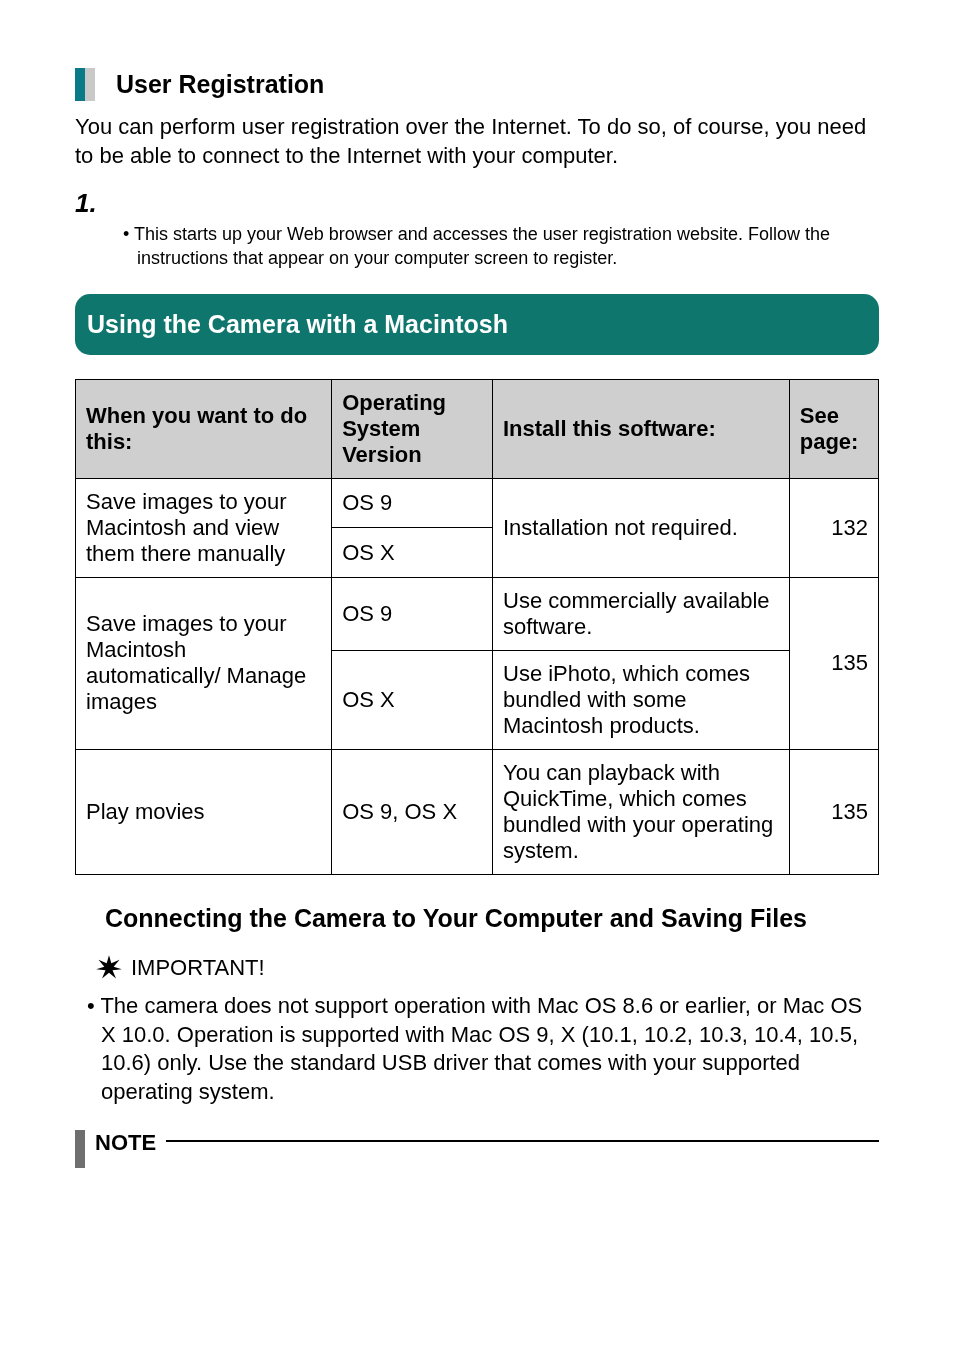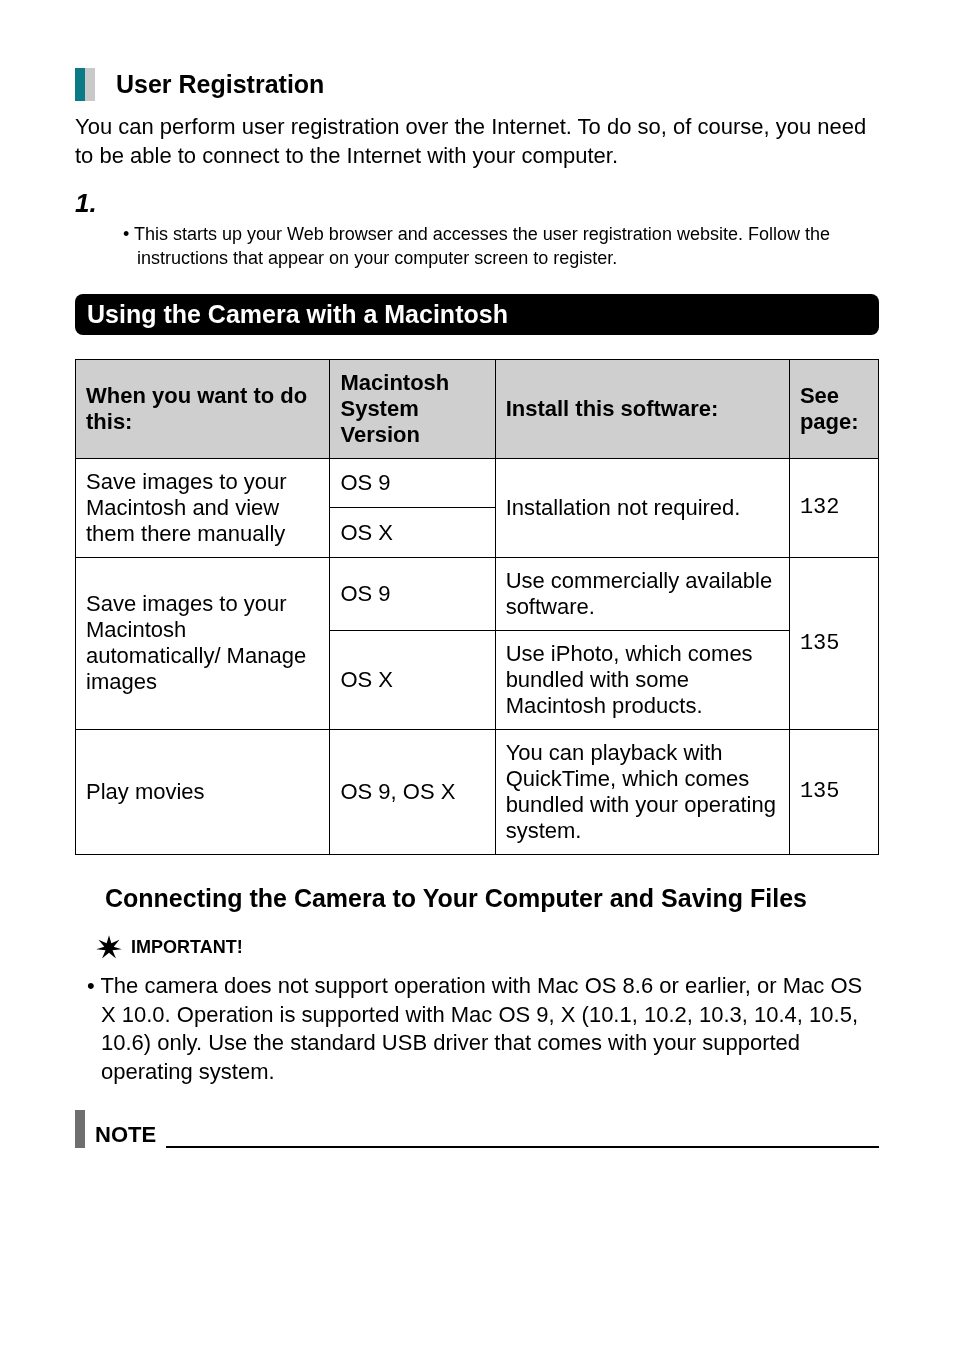--- a/index.html
+++ b/index.html
@@ -7,33 +7,33 @@
   .page { padding: 68px 75px 40px 75px; }
   .sec-head { display: flex; align-items: stretch; margin-bottom: 12px; }
   .sec-head .bar-teal { width: 10px; background: #0a7a86; }
   .sec-head .bar-gray { width: 10px; background: #c9c9c9; }
   .sec-head .txt { font-size: 25px; font-weight: bold; padding: 2px 0 2px 21px; }
   .body-text { font-size: 22px; line-height: 1.3; margin-bottom: 18px; }
   .step { display: flex; align-items: baseline; gap: 10px; margin-bottom: 4px; }
   .step-num { font-size: 26px; font-weight: bold; font-style: italic; }
   .step-txt { font-size: 22px; font-weight: bold; }
   .bullet-sub { font-size: 18px; margin-left: 48px; text-indent: -14px; padding-left: 14px; line-height: 1.3; margin-bottom: 24px; }
-  .banner { background: #000000; color: #fff; font-size: 25px; font-weight: bold; padding: 6px 12px; border-radius: 8px; margin-bottom: 20px; }
+  .banner { background: #0f766e; color: #fff; font-size: 25px; font-weight: bold; padding: 16px 12px; border-radius: 15px; margin-bottom: 20px; }
   table.info { width: 100%; border-collapse: collapse; margin: 24px 0 28px 0; }
   table.info th, table.info td { border: 1px solid #000; padding: 10px 10px; font-size: 22px; text-align: left; vertical-align: middle; }
   table.info th { background: #cfcfcf; font-weight: bold; }
-  table.info td.center { text-align: left; font-family: Liberation Mono, monospace; }
+  table.info td.center { text-align: right; }
   .sub-head { display: flex; align-items: flex-end; margin: 0 0 20px 10px; }
   .sub-head .bar-teal { width: 10px; background: #0a7a86; margin-right: 10px; }
   .sub-head .txt { font-size: 25px; font-weight: bold; padding: 1px 0; }
   .imp-row { display: flex; align-items: center; gap: 8px; margin: 0 0 10px 20px; }
-  .imp-txt { font-size: 18px; font-weight: bold; }
+  .imp-txt { font-size: 22px; font-weight: normal; }
   .star-icon { width: 28px; height: 28px; }
   .bullet { font-size: 22px; line-height: 1.3; text-indent: -14px; padding-left: 26px; margin-bottom: 24px; }
-  .note-row { display: flex; align-items: flex-end; margin-bottom: 4px; }
+  .note-row { display: flex; align-items: flex-start; margin-bottom: 4px; }
   .note-bar { width: 10px; height: 38px; background: #6f6f6f; margin-right: 10px; }
   .note-label { font-size: 22px; font-weight: bold; margin-right: 10px; }
   .note-line { flex: 1; border-bottom: 2px solid #000; height: 12px; }
 </style>
 </head>
 <body>
 
 <div class="page">
 
   <div class="sec-head">
@@ -49,21 +49,21 @@
   </div>
   <p class="bullet-sub">• This starts up your Web browser and accesses the user registration website. Follow the instructions that appear on your computer screen to register.</p>
 
   <div class="banner">Using the Camera with a Macintosh</div>
 
 
   <table class="info">
     <thead>
       <tr>
         <th>When you want to do this:</th>
-        <th>Macintosh System Version</th>
+        <th>Operating System Version</th>
         <th>Install this software:</th>
         <th>See page:</th>
       </tr>
     </thead>
     <tbody>
       <tr>
         <td rowspan="2">Save images to your Macintosh and view them there manually</td>
         <td>OS 9</td>
         <td rowspan="2">Installation not required.</td>
         <td rowspan="2" class="center">132</td>

